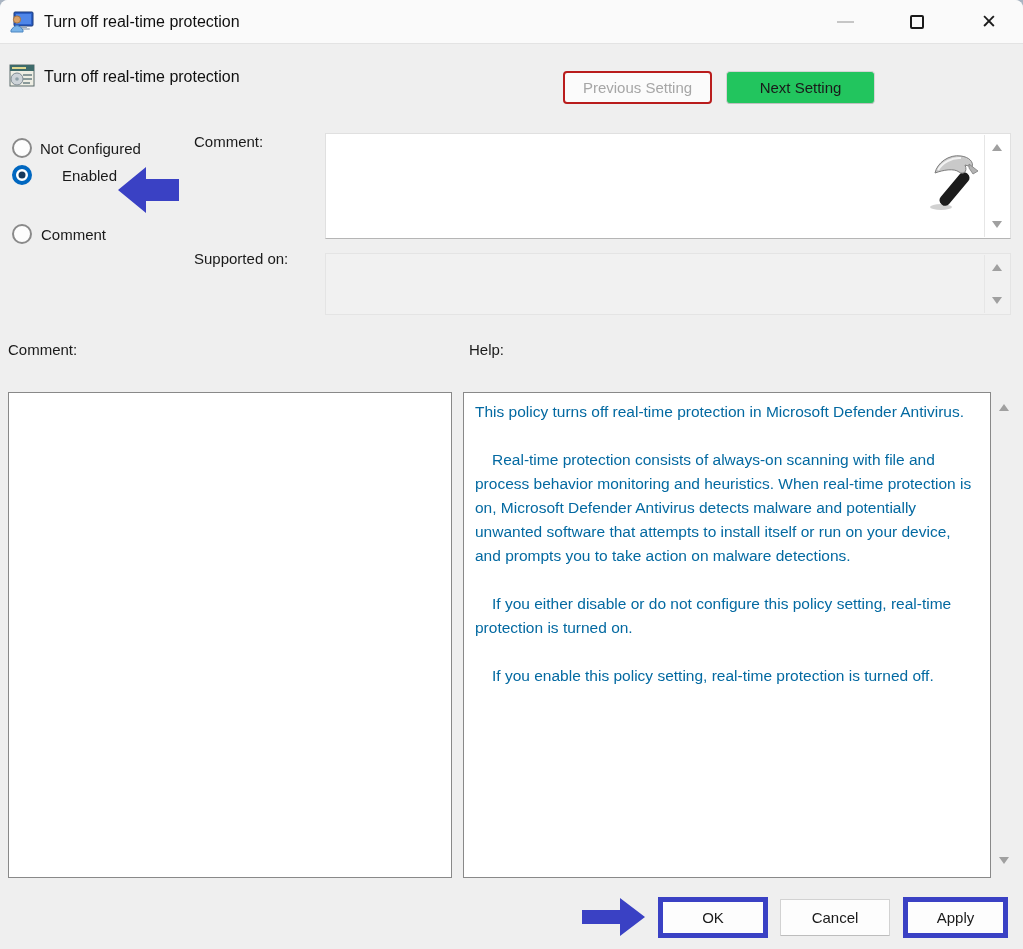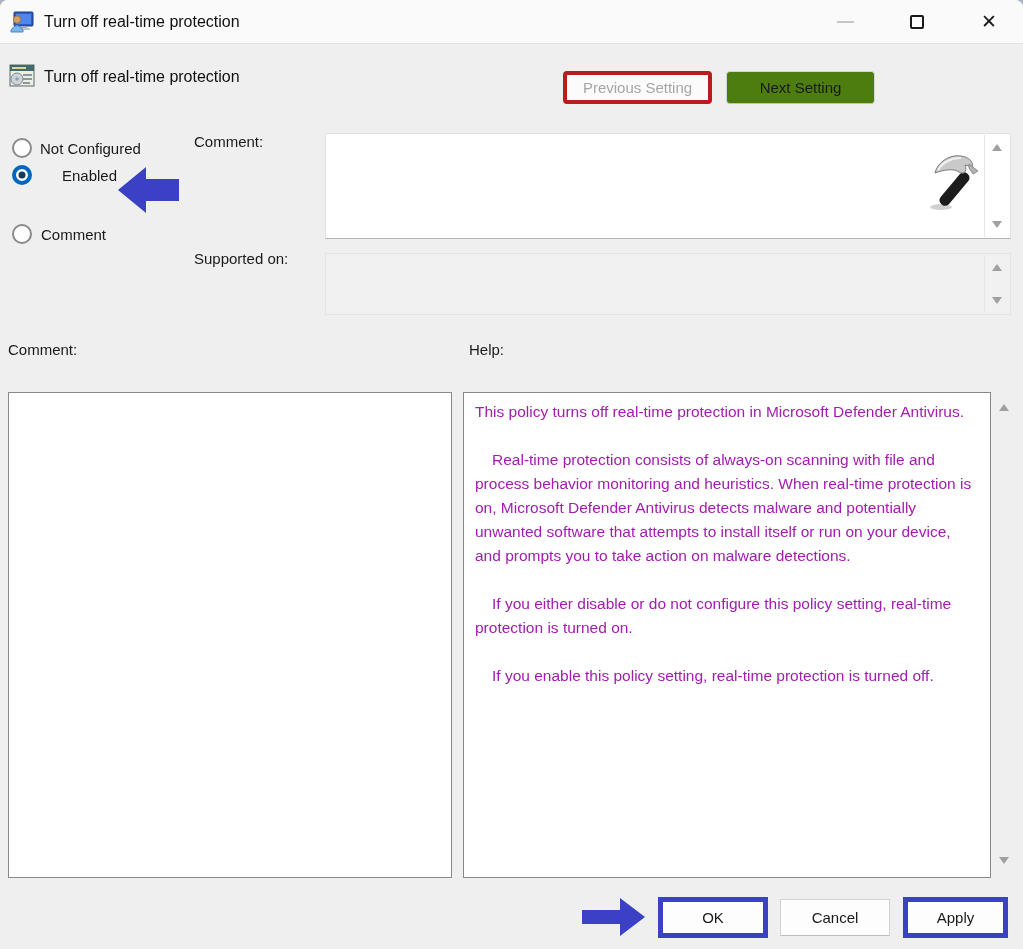--- a/index.html
+++ b/index.html
@@ -22,23 +22,23 @@
   .min-glyph { width:17px; height:2px; background:#c6c6c6; }
   .max-glyph { width:14px; height:14px; border:2px solid #1a1a1a; border-radius:2px; background:transparent; }
   .close-glyph { font-size:19px; color:#1a1a1a; line-height:1; }
 
   
   .policy-icon { position:absolute; left:8px; top:62px; width:28px; height:28px; }
   .policy-title { position:absolute; left:44px; top:68px; font-size:16px; color:#101010; }
   .btn { display:flex; align-items:center; justify-content:center; font-size:15px;
          border-radius:4px; }
   .btn-prev { position:absolute; left:563px; top:71px; width:149px; height:33px;
-              background:#fbfbfb; border:4px solid #b91c1c; color:#a6a6a6; }
+              background:#fbfbfb; border:2px solid #b91c1c; color:#a6a6a6; }
   .btn-next { position:absolute; left:726px; top:71px; width:149px; height:33px;
-              background:#4d7c0f; border:1px solid #d5d5d5; border-bottom-color:#c0c0c0; color:#1a1a1a; }
+              background:#22c55e; border:1px solid #d5d5d5; border-bottom-color:#c0c0c0; color:#1a1a1a; }
 
   
   .radio-row { position:absolute; left:12px; display:flex; align-items:center; gap:9px; height:22px; }
   .r1 { top:137px;gap:8px; } .r2 { top:164px;gap:30px; } .r3 { top:223px; }
   .radio { width:20px; height:20px; border-radius:50%; background:#fdfdfd; border:2px solid #8a8a8a; position:relative; }
   .radio.sel { border:4px solid #0067c0; background:#ffffff; }
   .radio.sel::after { content:""; position:absolute; left:50%; top:50%; width:7px; height:7px;
                       transform:translate(-50%,-50%); border-radius:50%; background:#16395c; }
   .radio-label { font-size:15px; }
 
@@ -66,21 +66,21 @@
   .sb-top { top:10px; } .sb-bottom { bottom:10px; }
   .hammer { position:absolute; left:928px; top:150px; width:56px; height:62px; }
 
   
   .lbl-options { left:8px; top:341px; }
   .lbl-help { left:469px; top:341px; }
   .options-box { position:absolute; left:8px; top:392px; width:444px; height:486px;
                  background:#ffffff; border:1px solid #898989; }
   .help-box { position:absolute; left:463px; top:392px; width:528px; height:486px;
               background:#ffffff; border:1px solid #898989; padding:7px 11px; overflow:hidden; }
-  .help-box p { font-size:15.5px; line-height:24px; margin:0 0 24px 0; color:#a21caf; }
+  .help-box p { font-size:15.5px; line-height:24px; margin:0 0 24px 0; color:#0369a1; }
   .help-box p + p { text-indent:17px; }
   .help-scroll { position:absolute; left:996px; top:392px; width:18px; height:486px; }
   .hs-up { position:absolute; top:12px; left:3px; }
   .hs-down { position:absolute; bottom:14px; left:3px; }
 
   
   .btn-cancel { position:absolute; left:780px; top:899px; width:110px; height:37px;
                 background:#fdfdfd; border:1px solid #d2d2d2; border-bottom-color:#bdbdbd;
                 border-radius:1px; }
 </style>

